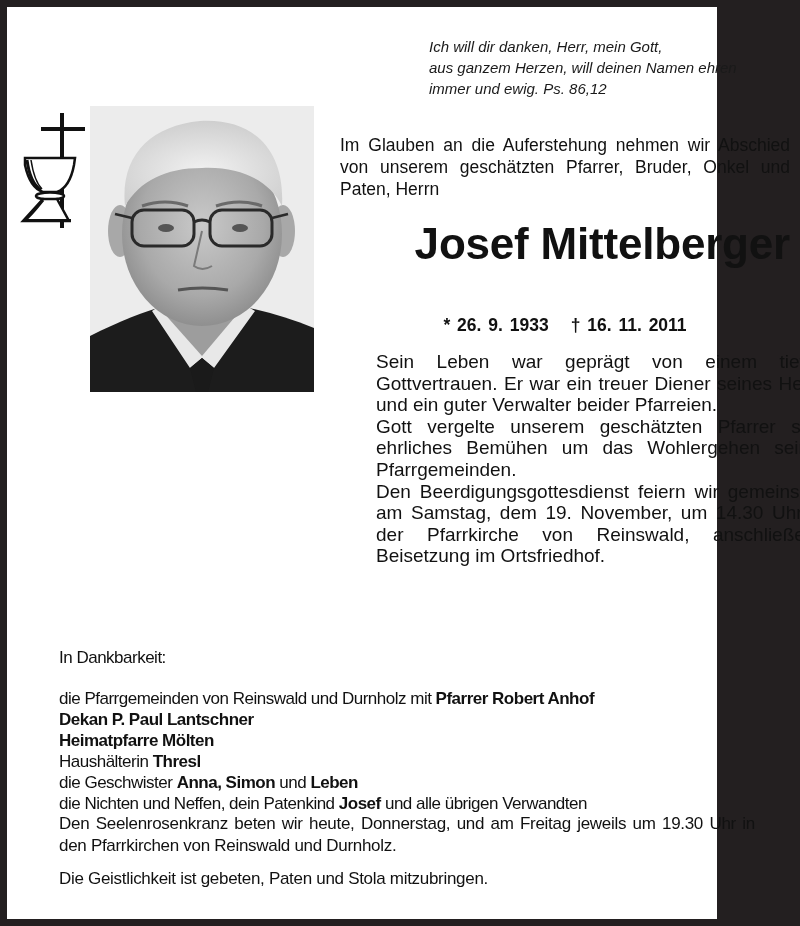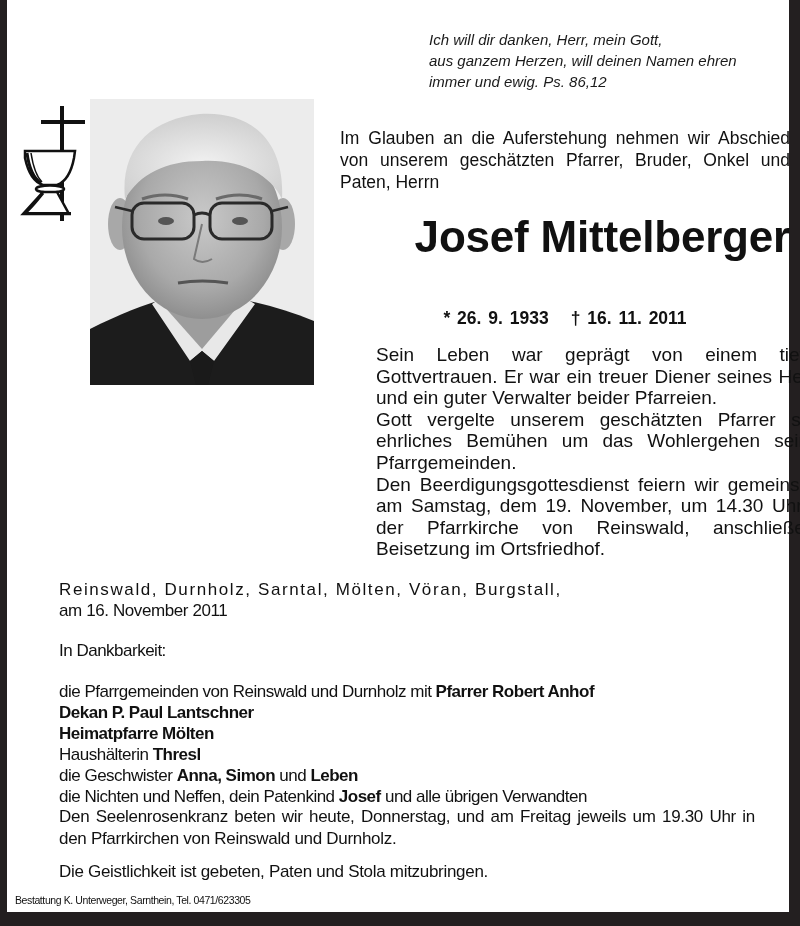--- a/index.html
+++ b/index.html
@@ -3,21 +3,21 @@
 <meta charset="utf-8">
 <style>
   html, body { margin: 0; padding: 0; }
   body {
     width: 800px; height: 926px; background: #231f20;
     position: relative; overflow: hidden;
     font-family: "Liberation Sans", "DejaVu Sans", sans-serif;
     color: #111;
   }
   .sheet {
-    position: absolute; left: 7px; top: 0; width: 782px; height: 912px;
+    position: absolute; left: 7px; top: 7px; width: 710px; height: 912px;
     background: #ffffff;
   }
   .abs { position: absolute; }
   .motto {
     left: 422px; top: 29px; width: 370px;
     font-style: italic; font-size: 15px; line-height: 21px; color: #1a1a1a;
   }
   .symbol { left: 12px; top: 106px; width: 64px; width: 66px; height: 115px; }
   .photo {
     left: 83px; top: 99px; width: 224px; height: 286px;
@@ -153,24 +153,20 @@
   <div class="abs dates">
     <span>* 26. 9. 1933</span><span class="gap"></span><span>† 16. 11. 2011</span>
   </div>
 
   <div class="abs life">
     <p>Sein Leben war geprägt von einem tiefen Gottvertrauen. Er war ein treuer Diener seines Herrn und ein guter Verwalter beider Pfarreien.</p>
     <p>Gott vergelte unserem geschätzten Pfarrer sein ehrliches Bemühen um das Wohlergehen seiner Pfarrgemeinden.</p>
     <p>Den Beerdigungsgottesdienst feiern wir gemeinsam am Samstag, dem 19. November, um 14.30 Uhr in der Pfarrkirche von Reinswald, anschließend Beisetzung im Ortsfriedhof.</p>
   </div>
 
-  <div class="abs place">
-    <div>Reinswald, Durnholz, Sarntal, Mölten, Vöran, Burgstall,</div>
-    <div class="date">am 16. November 2011</div>
-  </div>
 
   <div class="abs thanks">
     <div class="hdr">In Dankbarkeit:</div>
     <div>
       <span>die Pfarrgemeinden von Reinswald und Durnholz mit </span><b>Pfarrer Robert Anhof</b>
     </div>
     <div>
       <b>Dekan P. Paul Lantschner</b>
     </div>
     <div>
@@ -183,14 +179,13 @@
       <span>die Geschwister </span><b>Anna, Simon</b><span> und </span><b>Leben</b>
     </div>
     <div>
       <span>die Nichten und Neffen, dein Patenkind </span><b>Josef</b><span> und alle übrigen Verwandten</span>
     </div>
   </div>
 
   <div class="abs rosary">Den Seelenrosenkranz beten wir heute, Donnerstag, und am Freitag jeweils um 19.30 Uhr in den Pfarrkirchen von Reinswald und Durnholz.</div>
   <div class="abs clergy">Die Geistlichkeit ist gebeten, Paten und Stola mitzubringen.</div>
 
-  <div class="abs footer">Bestattung K. Unterweger, Sarnthein, Tel. 0471/623305</div>
 </div>
 
 </body></html>

